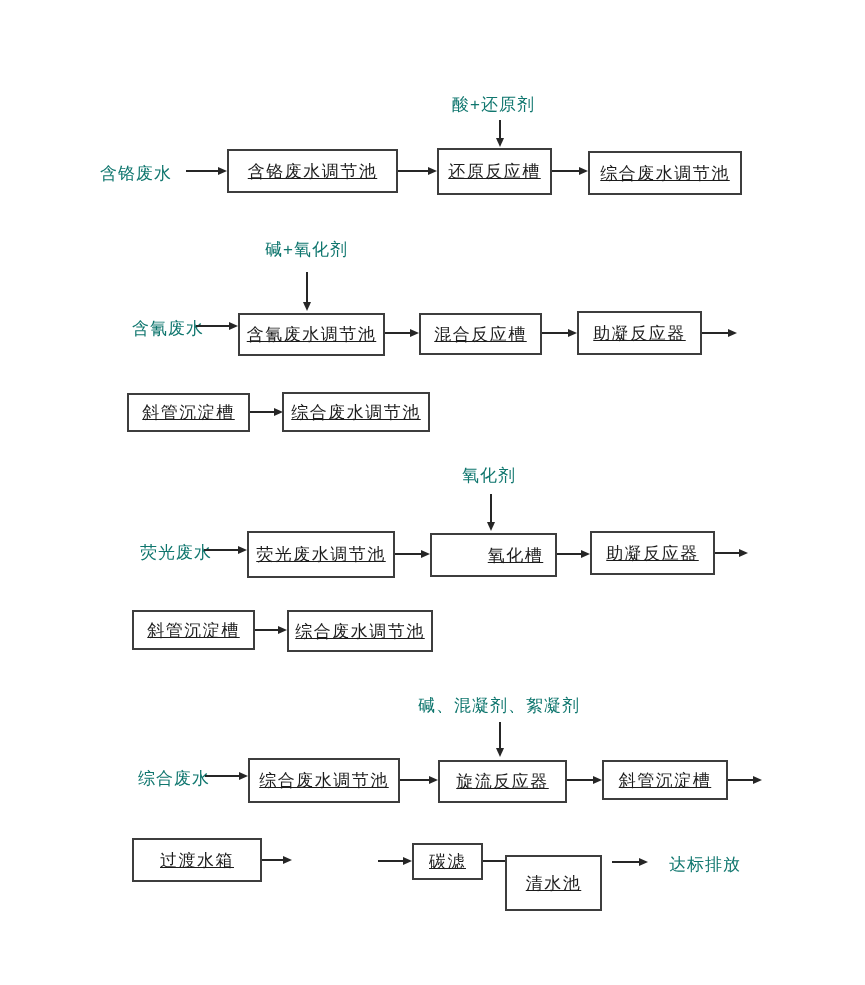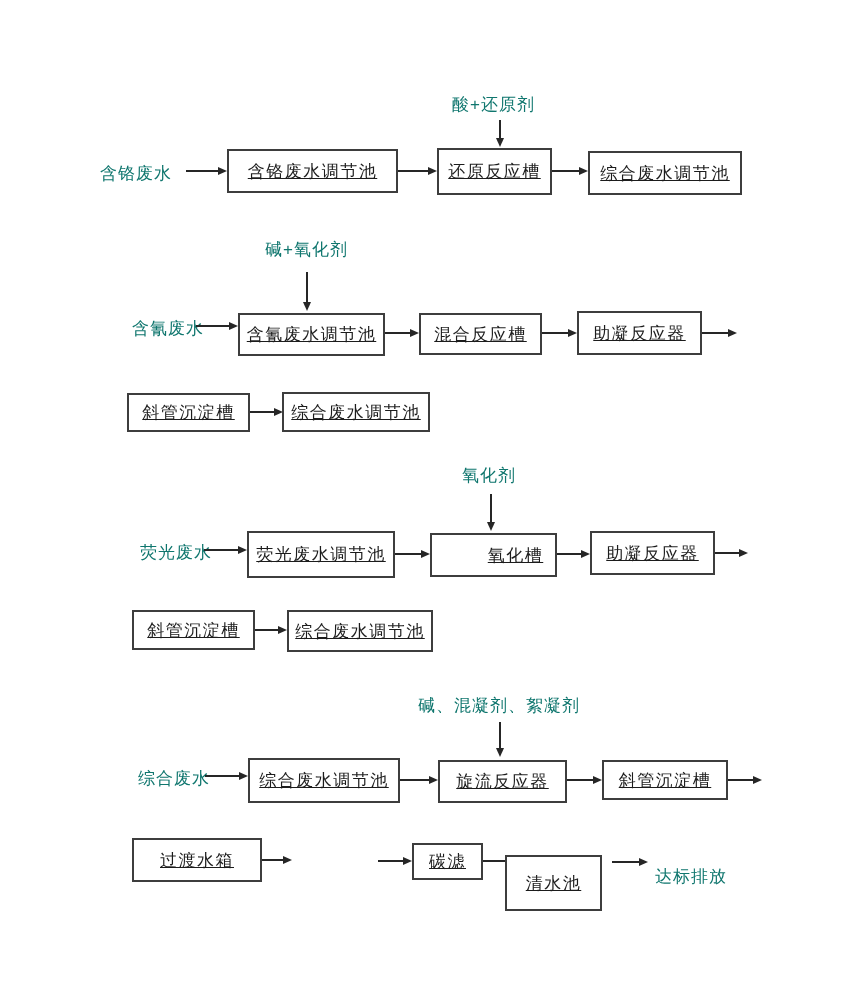--- a/index.html
+++ b/index.html
@@ -118,15 +118,15 @@
   <div class="box" style="left:602px; top:760px; width:126px; height:40px;">斜管沉淀槽</div>
   <div class="harrow" style="left:728px; top:775px; width:34px;"></div>
 
   <div class="box" style="left:132px; top:838px; width:130px; height:44px;">过渡水箱</div>
   <div class="harrow" style="left:262px; top:855px; width:30px;"></div>
   <div class="harrow" style="left:378px; top:856px; width:34px;"></div>
   <div class="box" style="left:412px; top:843px; width:71px; height:37px;">碳滤</div>
   <div class="harrow" style="left:483px; top:856px; width:32px;"></div>
   <div class="box" style="left:505px; top:843px; width:97px; height:56px;margin-top:12px;">清水池</div>
   <div class="harrow" style="left:612px; top:857px; width:36px;"></div>
-  <div class="flabel" style="left:655px; top:853px;margin-top:12px;">达标排放</div>
+  <div class="flabel" style="left:669px; top:853px;">达标排放</div>
 
 </div>
 
 </body></html>

